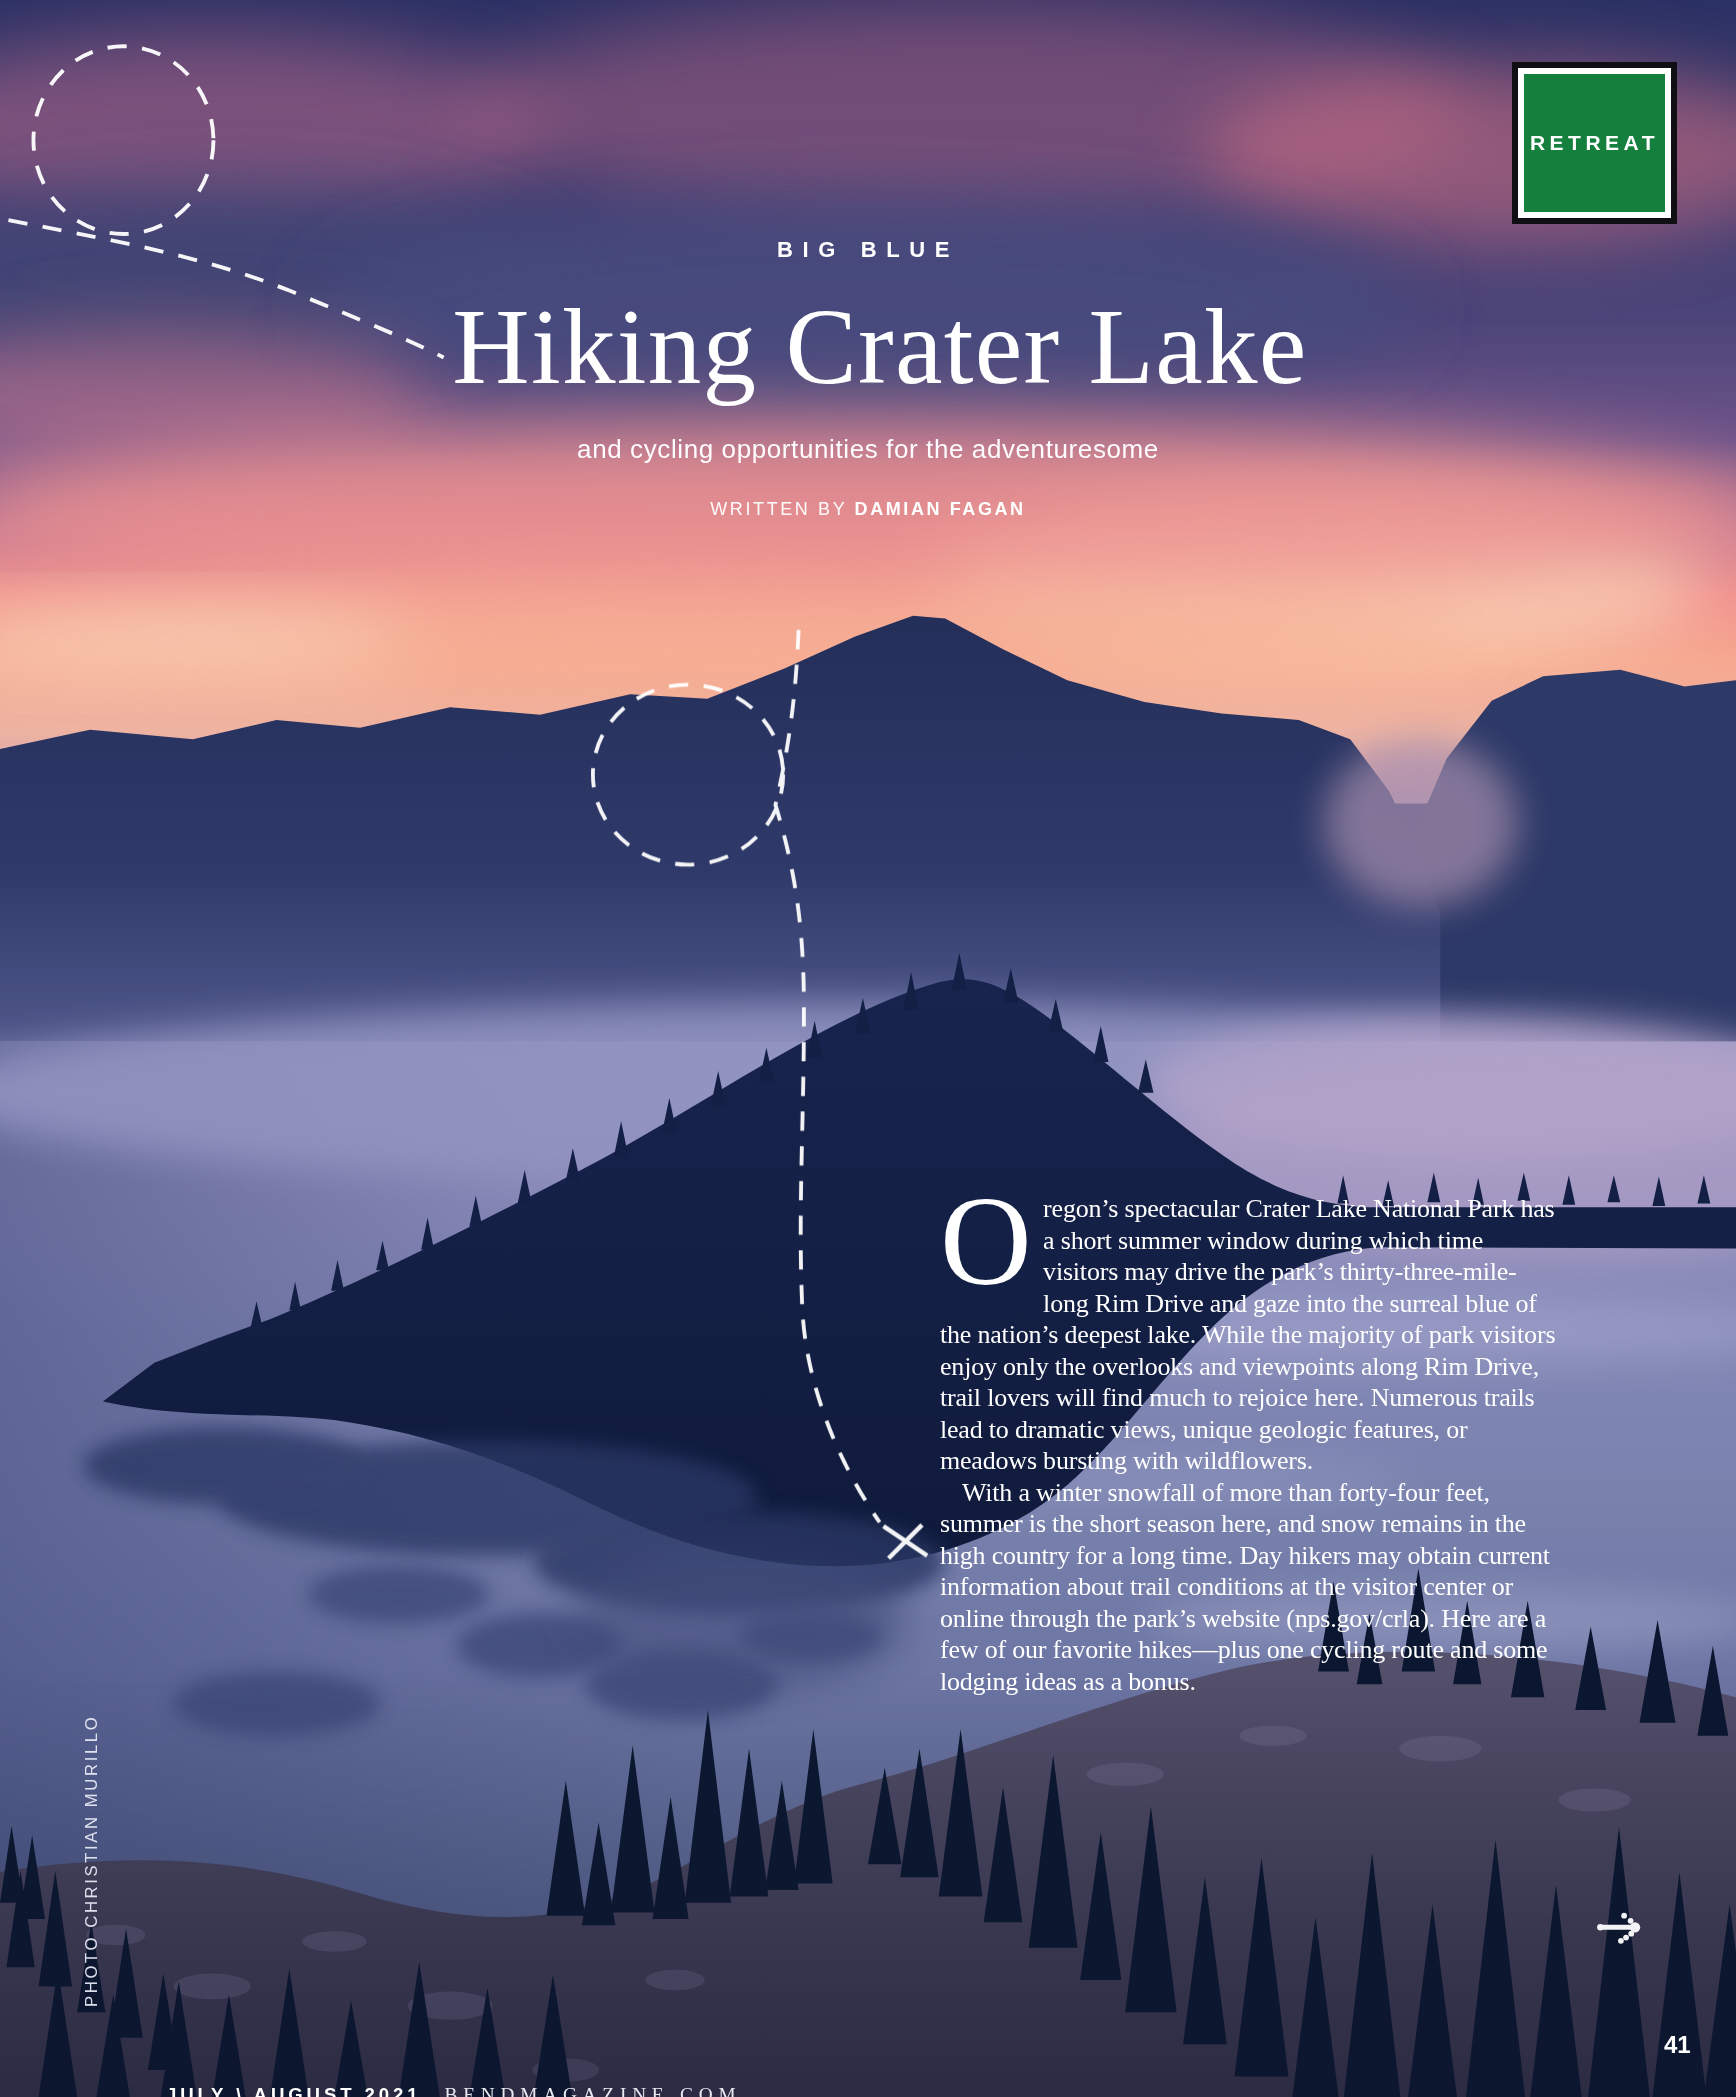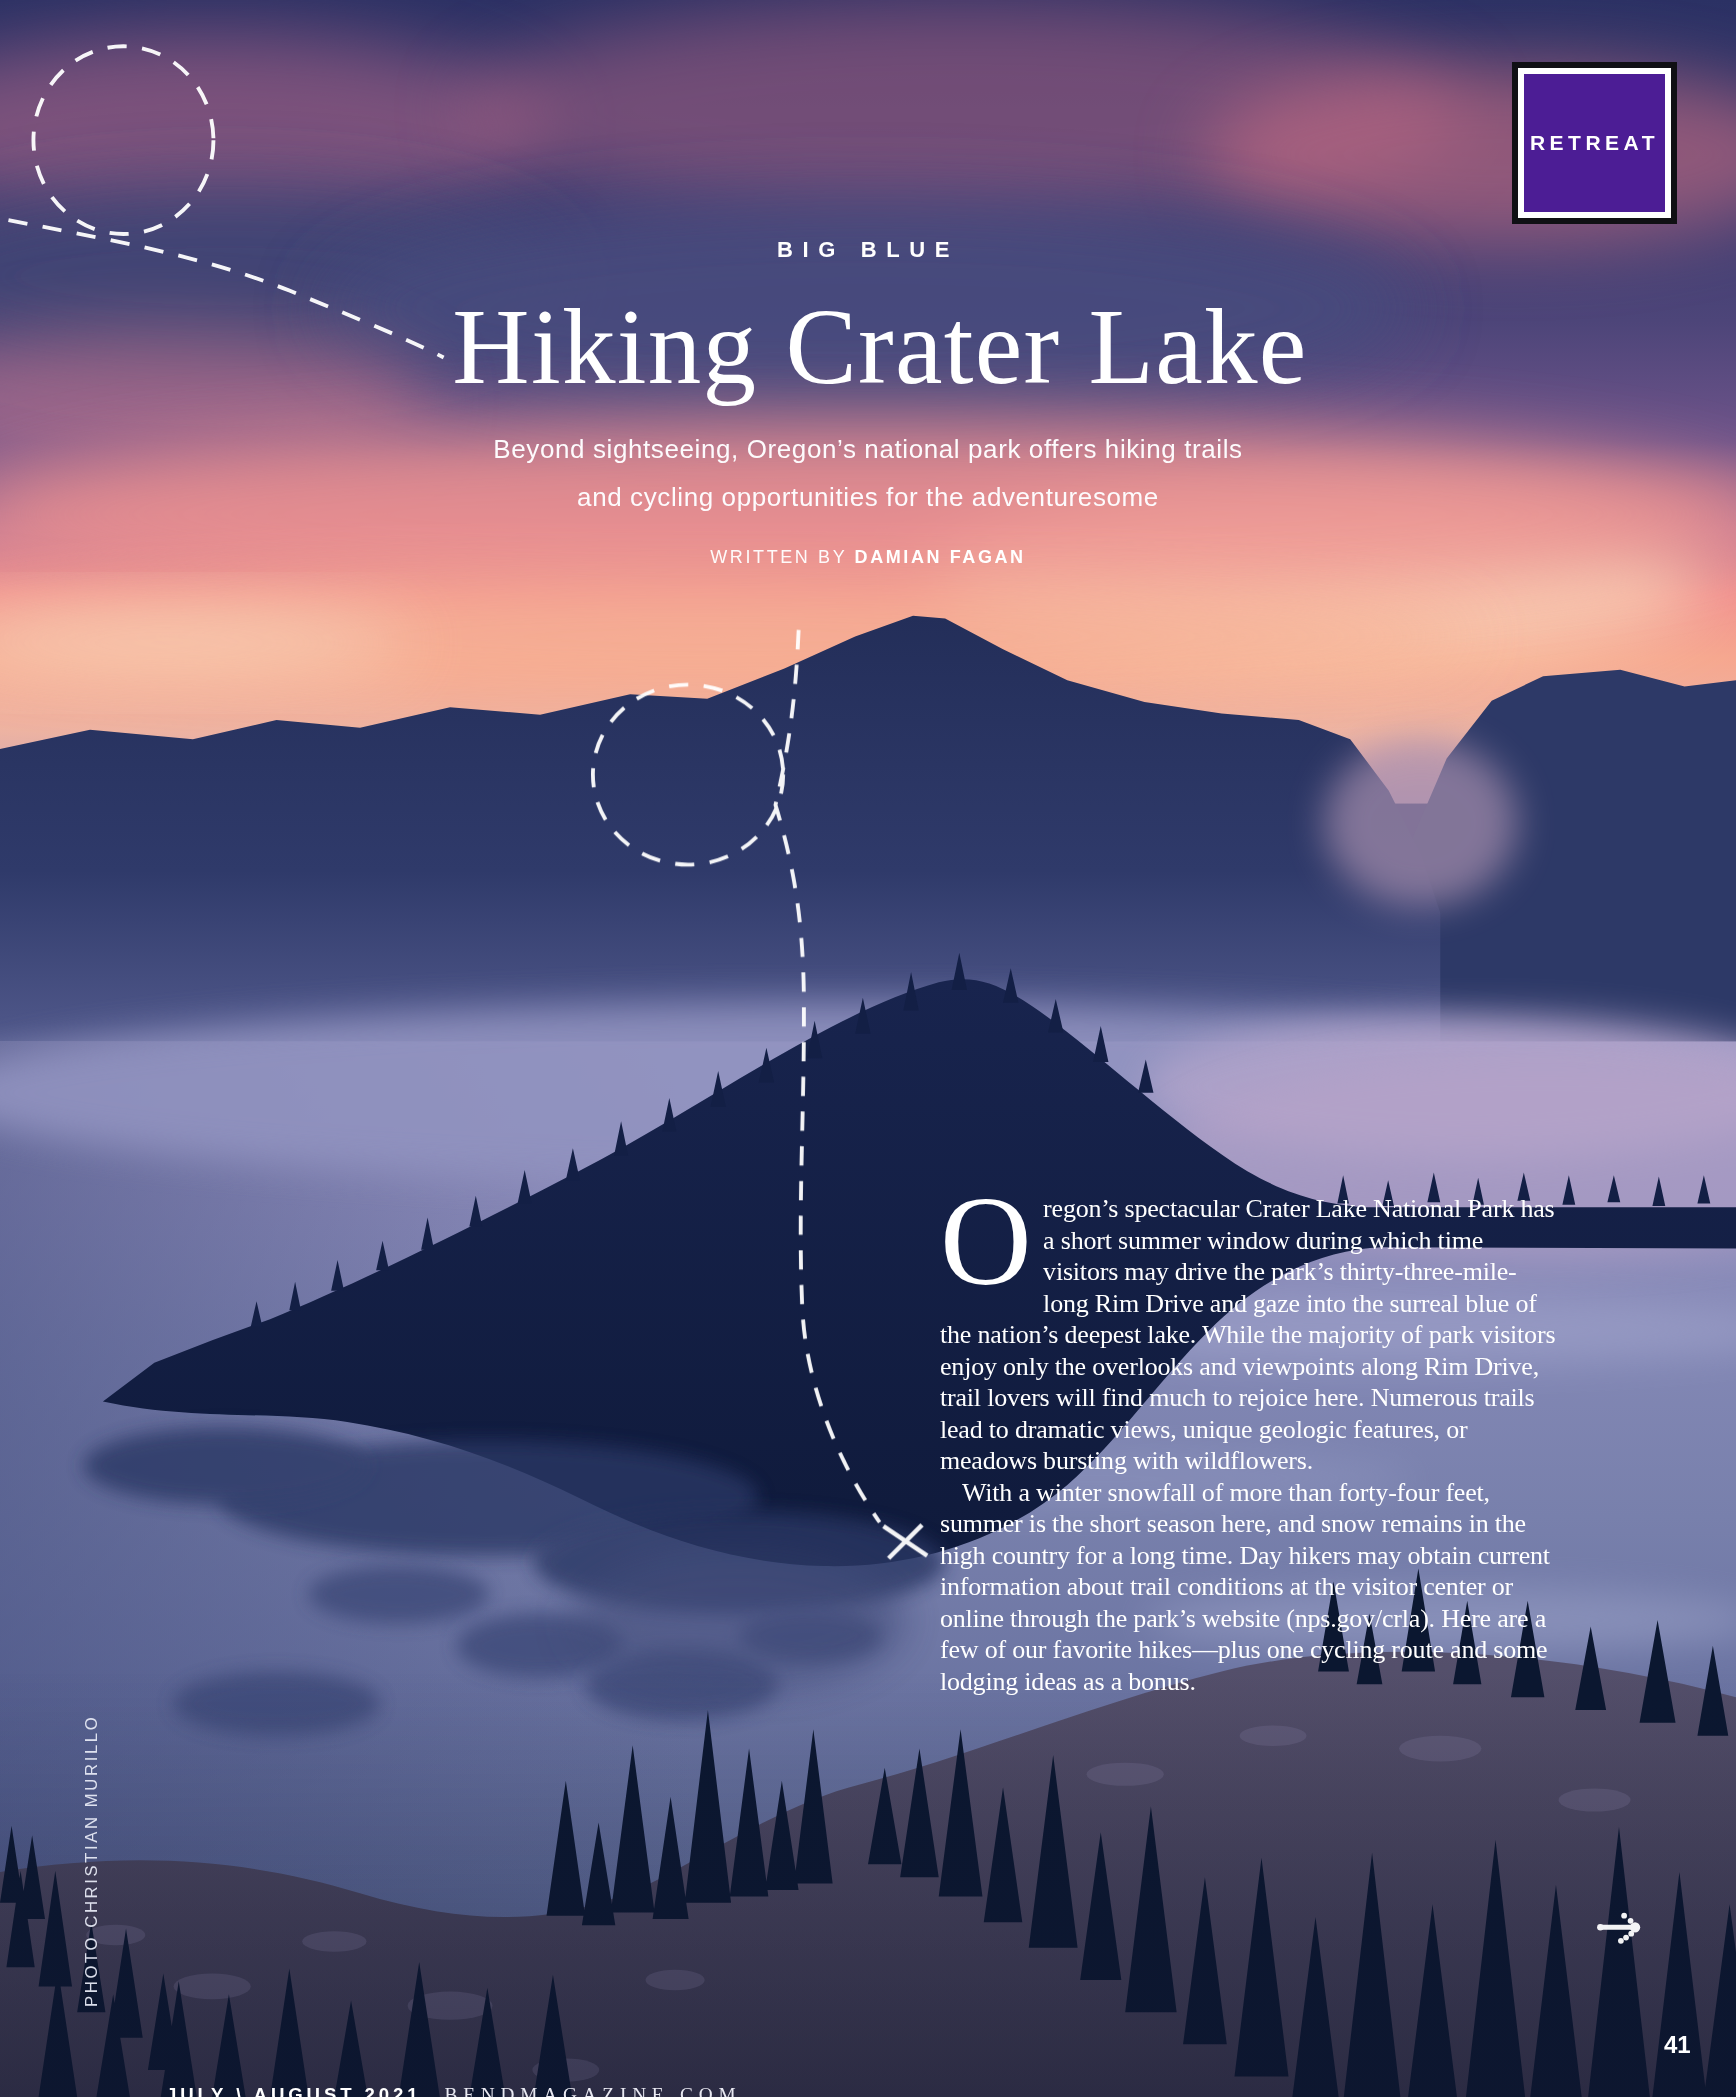--- a/index.html
+++ b/index.html
@@ -241,31 +241,30 @@
       <circle cx="2526" cy="2980" r="4.5"></circle>
       <circle cx="2536" cy="2988" r="4.5"></circle>
       <circle cx="2537" cy="3008" r="4.5"></circle>
       <circle cx="2529" cy="3014" r="4.5"></circle>
       <circle cx="2521" cy="3019" r="4.5"></circle>
     </g>
   </svg>
 
   <div class="badge">
     <div class="badge-inner">
-      <div class="badge-fill" style="background:#4c1d95;">
+      <div class="badge-fill" style="background:#15803d;">
         <span class="badge-label">RETREAT</span>
       </div>
     </div>
   </div>
 
   <div class="header">
     <div class="kicker">BIG BLUE</div>
     <div class="title">Hiking Crater Lake</div>
     <div class="subtitle">
-      <div>Beyond sightseeing, Oregon’s national park offers hiking trails</div>
       <div>and cycling opportunities for the adventuresome</div>
     </div>
     <div class="byline">
       <span class="prefix">WRITTEN BY </span><span class="author">DAMIAN FAGAN</span>
     </div>
   </div>
 
   <div class="article">
     <p><span class="dropcap">O</span><span>regon’s spectacular Crater Lake National Park has a short summer window during which time visitors may drive the park’s thirty-three-mile-long Rim Drive and gaze into the surreal blue of the nation’s deepest lake. While the majority of park visitors enjoy only the overlooks and viewpoints along Rim Drive, trail lovers will find much to rejoice here. Numerous trails lead to dramatic views, unique geologic features, or meadows bursting with wildflowers.</span></p>
     <p class="para2">With a winter snowfall of more than forty-four feet, summer is the short season here, and snow remains in the high country for a long time. Day hikers may obtain current information about trail conditions at the visitor center or online through the park’s website (nps.gov/crla). Here are a few of our favorite hikes—plus one cycling route and some lodging ideas as a bonus.</p>

